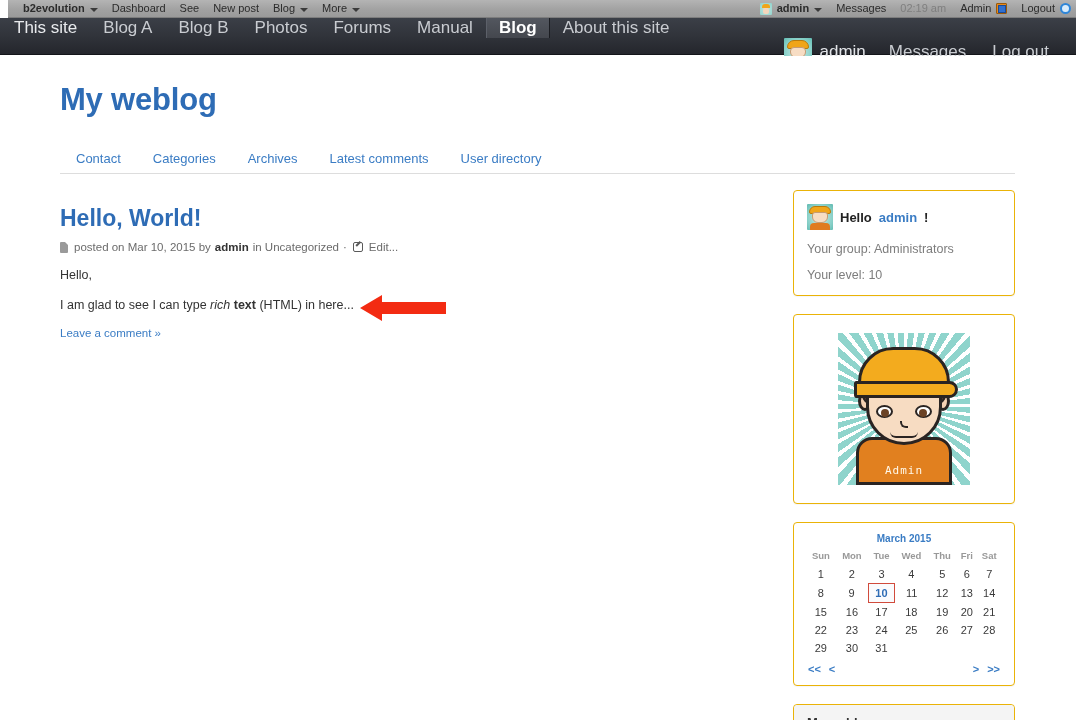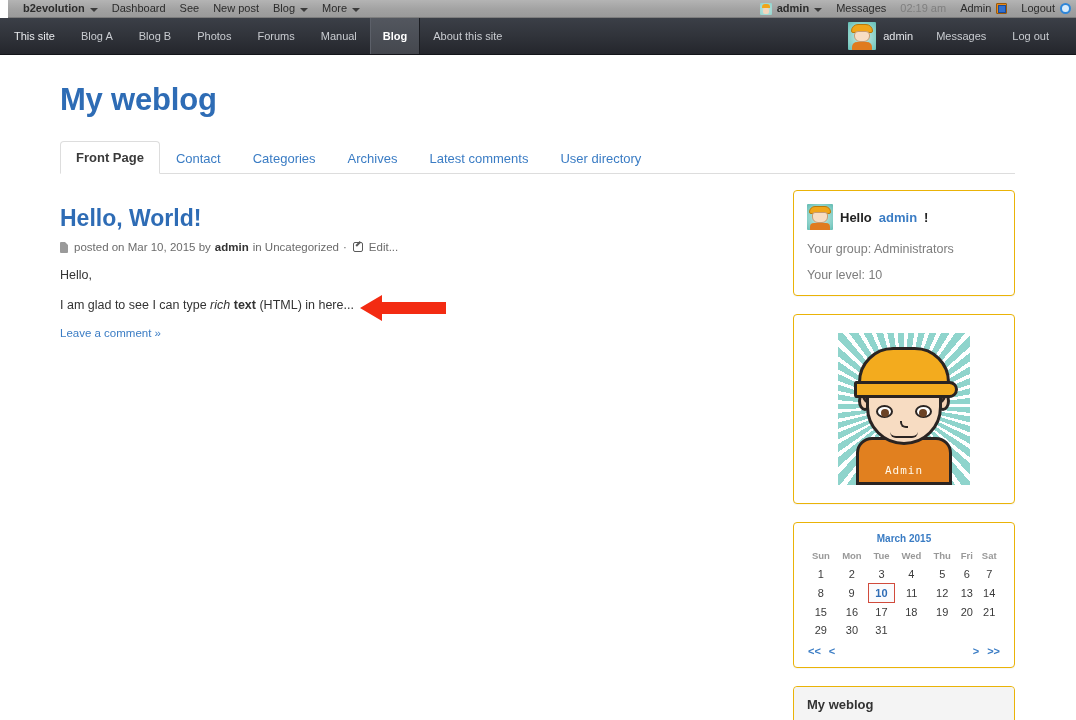--- a/index.html
+++ b/index.html
@@ -61,21 +61,21 @@
     border: 2px solid #2f86d8; background: #d9ecfb; flex: none;
   }
 
   
   #navbar {
     position: absolute; top: 18px; left: 0;
     width: 1076px; height: 37px;
     background: linear-gradient(to bottom, #3b3f47 0%, #31343b 48%, #24262c 100%);
     border-bottom: 1px solid #14151a;
     display: flex; align-items: stretch;
-    font-size: 11px; white-space: nowrap;
+    font-size: 17px; white-space: nowrap; flex-direction: column;
   }
   #navbar .nav-left, #navbar .nav-right { display: flex; align-items: stretch; }
   #navbar .nav-right { margin-left: auto; padding-right: 14px; }
   .nav-link {
     display: inline-flex; align-items: center;
     padding: 0 13px; color: #c9ccd1; text-decoration: none; cursor: default;
   }
   .nav-link.first { padding-left: 14px; color: #e8eaed; }
   .nav-link.active {
     background: linear-gradient(to bottom, #53575f 0%, #44474e 100%);
@@ -364,21 +364,20 @@
     <a class="nav-link">Messages</a>
     <a class="nav-link">Log out</a>
   </div>
 </div>
 
 <div id="page">
 
   <div id="blog-title">My weblog</div>
 
   <div id="tabs">
-    <a class="tab active">Front Page</a>
     <a class="tab">Contact</a>
     <a class="tab">Categories</a>
     <a class="tab">Archives</a>
     <a class="tab">Latest comments</a>
     <a class="tab">User directory</a>
   </div>
 
   <div id="post">
     <a id="post-title">Hello, World!</a>
     <div id="post-meta">
@@ -480,20 +479,29 @@
             <tr>
               <td>15</td>
               <td>16</td>
               <td>17</td>
               <td>18</td>
               <td>19</td>
               <td>20</td>
               <td>21</td>
             </tr>
             <tr>
+              <td>22</td>
+              <td>23</td>
+              <td>24</td>
+              <td>25</td>
+              <td>26</td>
+              <td>27</td>
+              <td>28</td>
+            </tr>
+            <tr>
               <td>29</td>
               <td>30</td>
               <td>31</td>
               <td></td>
               <td></td>
               <td></td>
               <td></td>
             </tr>
           </tbody>
         </table>

